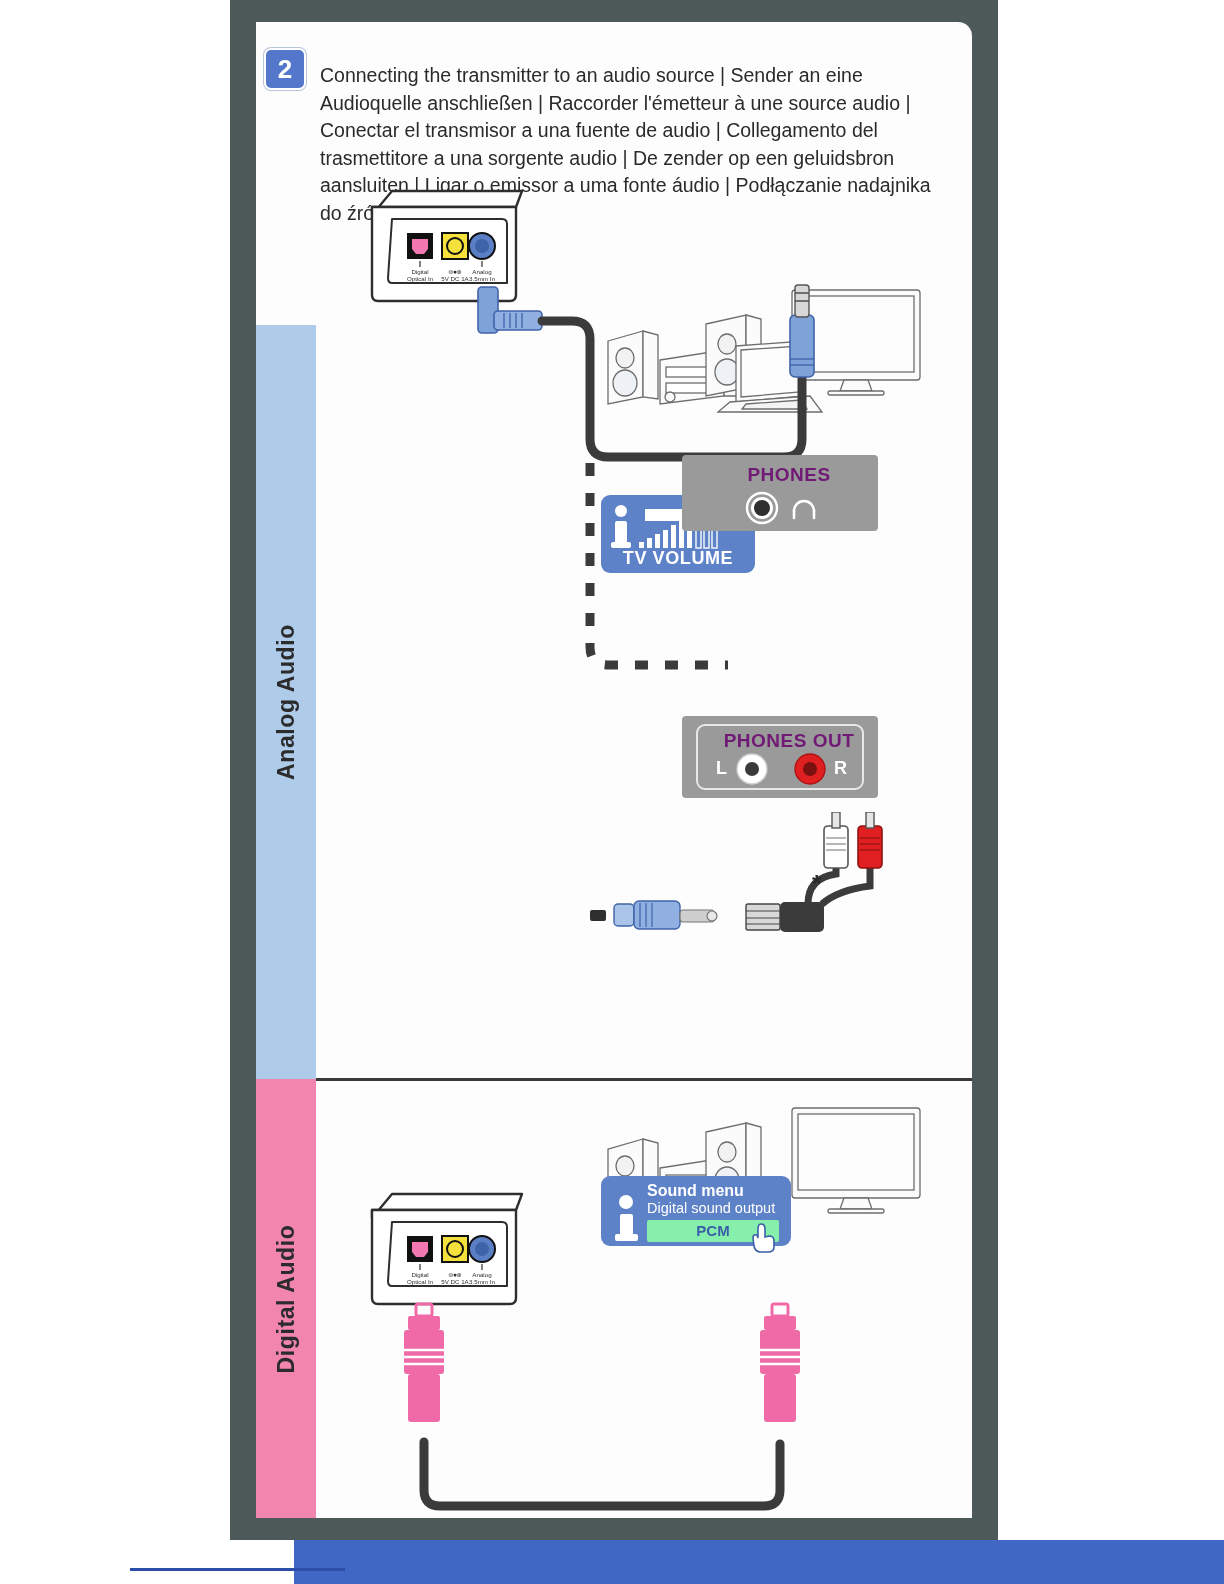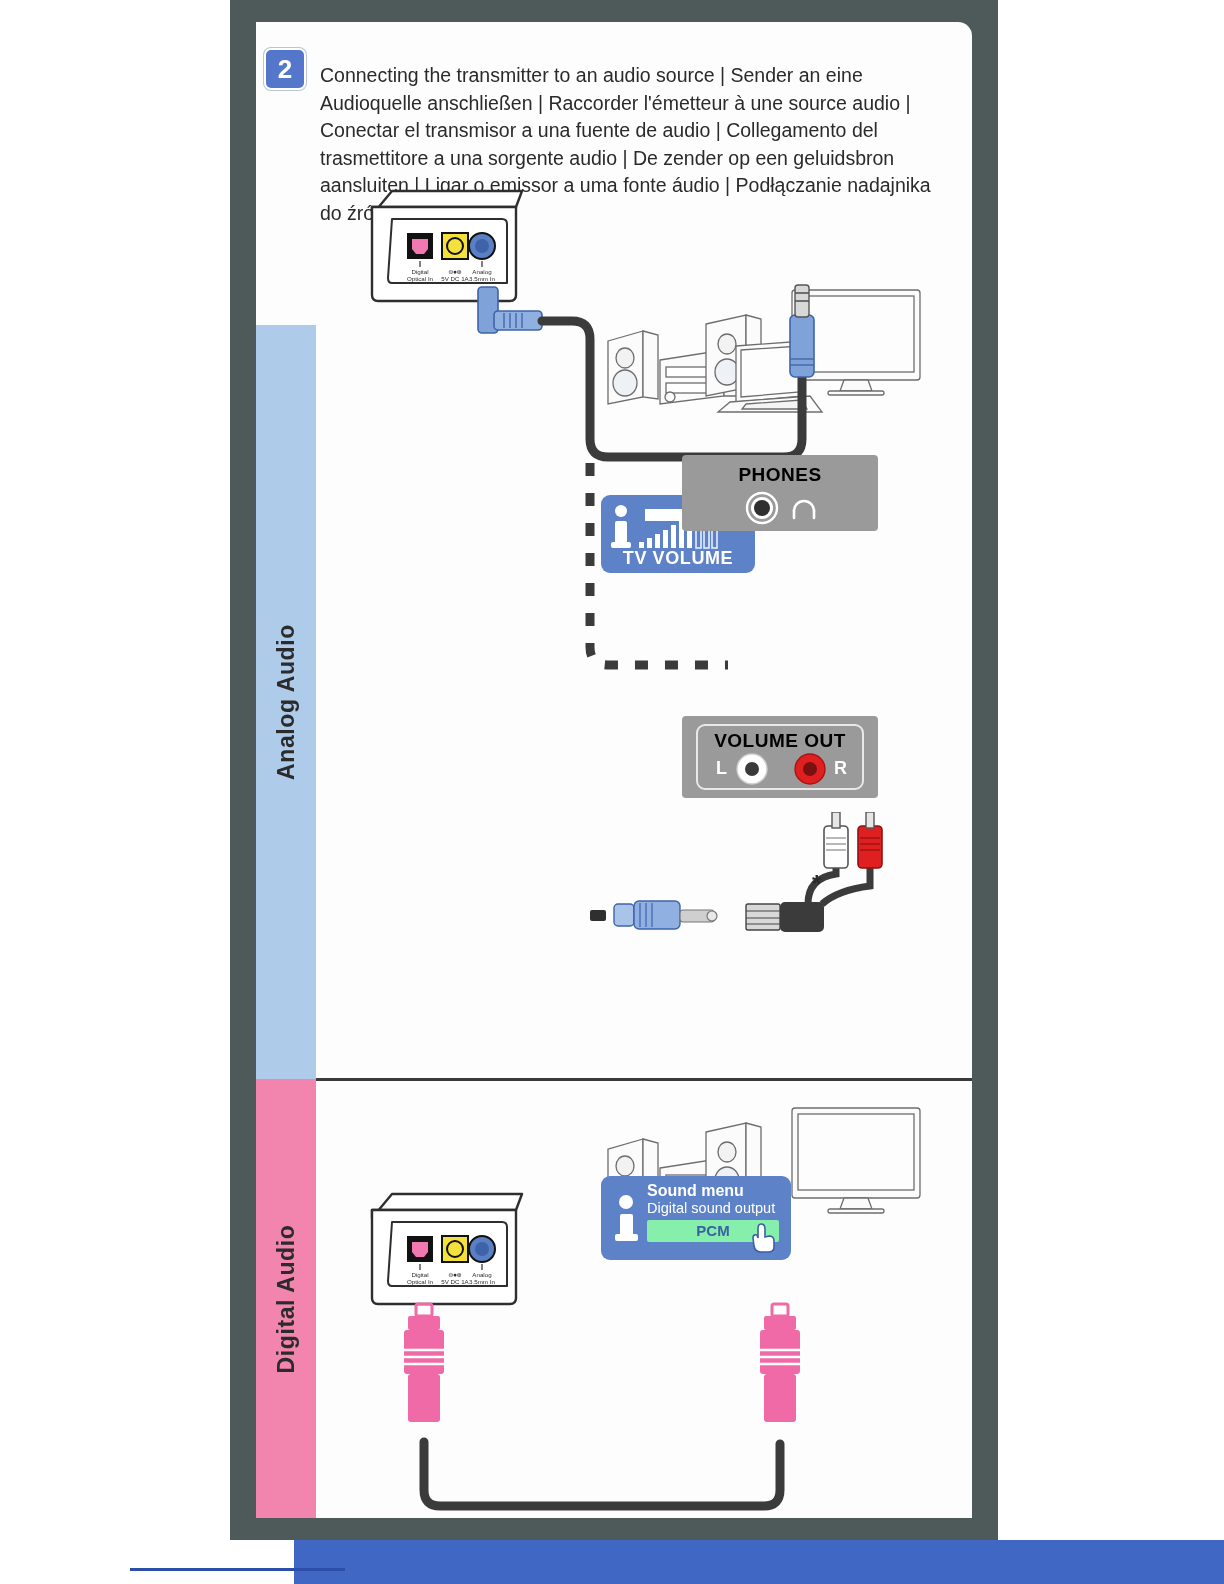--- a/index.html
+++ b/index.html
@@ -33,22 +33,22 @@
         transform:translate(-50%,-50%) rotate(-90deg);
         white-space:nowrap;font-size:23px;font-weight:bold;color:#2b2b2b;
         letter-spacing:.6px;}
   .divider{position:absolute;left:60px;top:1056px;width:656px;height:3px;
         background:#3a3a3a;}
 
   
   .abs{position:absolute;}
   .gray-panel{position:absolute;background:#9a9a9a;border-radius:4px;}
   .panel-inner{position:absolute;border:2px solid #e8e8e8;border-radius:9px;}
-  .panel-label{position:absolute;color:#000000;font-weight:bold;letter-spacing:.5px;
-        text-align:center;width:100%;}
+  .panel-label{position:absolute;color:#701a75;font-weight:bold;letter-spacing:.5px;
+        text-align:center;width:100%;padding-left:9px;}
 
   
   .callout{position:absolute;background:#5d82c8;border-radius:9px;color:#fff;}
 
   .footnote{position:absolute;left:64px;top:925px;width:640px;
         font-size:17.5px;line-height:25px;color:#2a2a2a;}
 </style>
 </head>
 <body>
 
@@ -192,21 +192,21 @@
       <g fill="none" stroke="#fff" stroke-width="2.6" stroke-linecap="round">
         <path d="M50 20 A10 10 0 0 1 70 20"></path>
         <line x1="50" y1="20" x2="50" y2="27"></line>
           <line x1="70" y1="20" x2="70" y2="27"></line>
       </g>
     </svg>
   </div>
 
   <div class="gray-panel" style="left:426px;top:694px;width:196px;height:82px;">
     <div class="panel-inner" style="left:14px;top:8px;width:164px;height:62px;"></div>
-    <div class="panel-label" style="top:14px;font-size:19px;">VOLUME OUT</div>
+    <div class="panel-label" style="top:14px;font-size:19px;">PHONES OUT</div>
     <div class="abs" style="left:34px;top:42px;color:#fff;font-size:18px;font-weight:bold;">L</div>
     <svg class="abs" style="left:52px;top:36px;" width="36" height="34" viewBox="0 0 36 34">
       <circle cx="18" cy="17" r="15" fill="#fff" stroke="#cfcfcf" stroke-width="1.4"></circle>
       <circle cx="18" cy="17" r="7" fill="#3a3a3a"></circle>
     </svg>
     <svg class="abs" style="left:110px;top:36px;" width="36" height="34" viewBox="0 0 36 34">
       <circle cx="18" cy="17" r="15" fill="#e02020" stroke="#b01010" stroke-width="1.4"></circle>
       <circle cx="18" cy="17" r="7" fill="#7a1111"></circle>
     </svg>
     <div class="abs" style="left:152px;top:42px;color:#fff;font-size:18px;font-weight:bold;">R</div>
@@ -334,21 +334,21 @@
       <rect x="384" y="28" width="40" height="44" rx="3" fill="#f06aa8"></rect>
       <g stroke="#ffffff" stroke-width="2.4">
         <line x1="384" y1="48" x2="424" y2="48"></line>
           <line x1="384" y1="55" x2="424" y2="55"></line>
         <line x1="384" y1="62" x2="424" y2="62"></line>
       </g>
       <rect x="388" y="72" width="32" height="48" rx="3" fill="#f06aa8"></rect>
     </g>
   </svg>
 
-  <div class="callout" style="left:345px;top:1154px;width:190px;height:84px;">
+  <div class="callout" style="left:345px;top:1154px;width:190px;height:70px;">
     <svg class="abs" style="left:8px;top:18px;" width="34" height="52" viewBox="0 0 34 52">
       <g fill="#ffffff">
         <circle cx="17" cy="8" r="7"></circle>
         <rect x="11" y="20" width="13" height="26" rx="2"></rect>
         <rect x="6" y="40" width="23" height="7" rx="2"></rect>
       </g>
     </svg>
     <div class="abs" style="left:46px;top:6px;font-size:16px;font-weight:bold;color:#fff;">Sound menu</div>
     <div class="abs" style="left:46px;top:24px;font-size:14.5px;font-weight:normal;color:#fff;">Digital sound output</div>
     <div class="abs" style="left:46px;top:44px;width:132px;height:22px;background:#86efac;border-radius:2px;">

